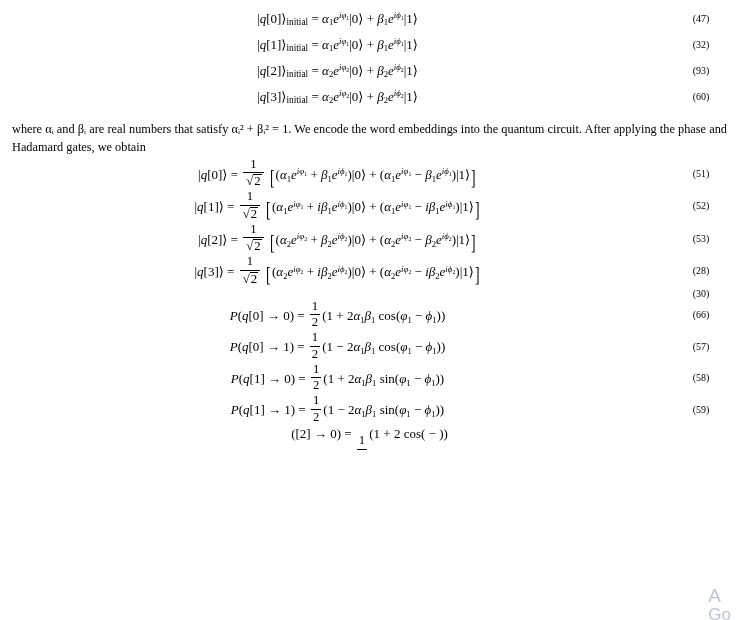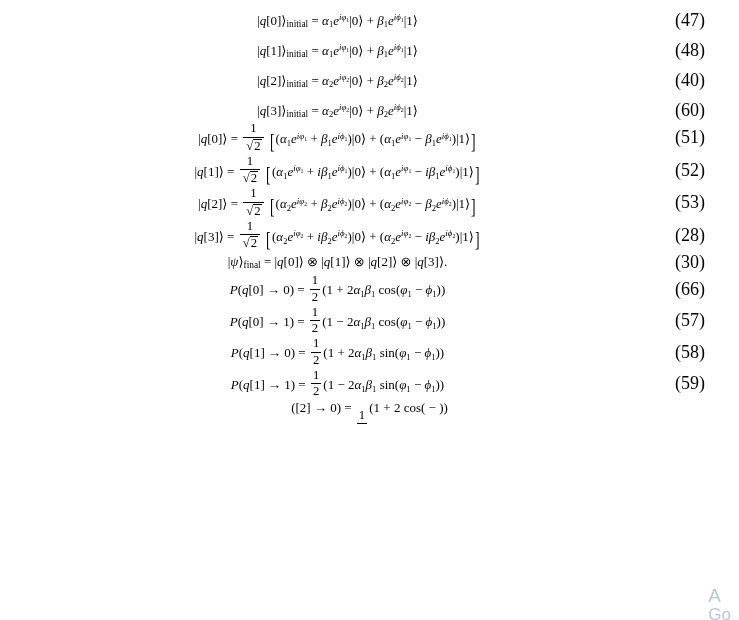--- a/index.html
+++ b/index.html
@@ -37,22 +37,22 @@
   .eqrow .spacer-r { flex: 1 1 auto; }
   .eqbody {
     flex: 0 0 auto;
     font-size: 13px;
     text-align: center;
     white-space: nowrap;
   }
   .eqnum {
     flex: 0 0 auto;
     width: 52px;
-    text-align: left;
-    font-size: 18px;
+    text-align: center;
+    font-size: 10px;
     padding-right: 12px;
   }
   
   .it { font-style: italic; }
   sub.s { font-size: 0.66em; font-style: normal; vertical-align: -0.28em; }
   sup.s { font-size: 0.68em; vertical-align: 0.52em; }
   .subscript-word {
     font-size: 0.72em;
     vertical-align: -0.25em;
   }
@@ -123,41 +123,42 @@
     <div class="spacer-r"></div>
     <div class="eqnum">(47)</div>
   </div>
 
   <div class="eqrow mt-eq">
     <div class="spacer-l"></div>
     <div class="eqbody">
       |<span class="it">q</span>[1]⟩<span class="subscript-word">initial</span> = <span class="it">α</span><sub class="s">1</sub><span class="it">e</span><sup class="s"><span class="it">iφ</span><sub class="s">1</sub></sup>|0⟩ + <span class="it">β</span><sub class="s">1</sub><span class="it">e</span><sup class="s"><span class="it">iϕ</span><sub class="s">1</sub></sup>|1⟩
     </div>
     <div class="spacer-r"></div>
-    <div class="eqnum">(48)</div>
+    <div class="eqnum">(32)</div>
   </div>
 
   <div class="eqrow mt-eq">
     <div class="spacer-l"></div>
     <div class="eqbody">
       |<span class="it">q</span>[2]⟩<span class="subscript-word">initial</span> = <span class="it">α</span><sub class="s">2</sub><span class="it">e</span><sup class="s"><span class="it">iφ</span><sub class="s">2</sub></sup>|0⟩ + <span class="it">β</span><sub class="s">2</sub><span class="it">e</span><sup class="s"><span class="it">iϕ</span><sub class="s">2</sub></sup>|1⟩
     </div>
     <div class="spacer-r"></div>
-    <div class="eqnum">(40)</div>
+    <div class="eqnum">(93)</div>
   </div>
 
   <div class="eqrow mt-eq">
     <div class="spacer-l"></div>
     <div class="eqbody">
       |<span class="it">q</span>[3]⟩<span class="subscript-word">initial</span> = <span class="it">α</span><sub class="s">2</sub><span class="it">e</span><sup class="s"><span class="it">iφ</span><sub class="s">2</sub></sup>|0⟩ + <span class="it">β</span><sub class="s">2</sub><span class="it">e</span><sup class="s"><span class="it">iϕ</span><sub class="s">2</sub></sup>|1⟩
     </div>
     <div class="spacer-r"></div>
     <div class="eqnum">(60)</div>
   </div>
 
+  <div class="para mt-para">where αᵢ and βᵢ are real numbers that satisfy αᵢ² + βᵢ² = 1. We encode the word embeddings into the quantum circuit. After applying the phase and Hadamard gates, we obtain</div>
 
   <div class="eqrow mt-eqL">
     <div class="spacer-l"></div>
     <div class="eqbody">
       |<span class="it">q</span>[0]⟩ =
       <span class="frac"><span class="num">1</span><span class="den"><span class="sqrt-wrap">√<span class="bar">2</span></span></span></span>
       <span class="bigbr">[</span>(<span class="it">α</span><sub class="s">1</sub><span class="it">e</span><sup class="s"><span class="it">iφ</span><sub class="s">1</sub></sup> + <span class="it">β</span><sub class="s">1</sub><span class="it">e</span><sup class="s"><span class="it">iϕ</span><sub class="s">1</sub></sup>)|0⟩ + (<span class="it">α</span><sub class="s">1</sub><span class="it">e</span><sup class="s"><span class="it">iφ</span><sub class="s">1</sub></sup> − <span class="it">β</span><sub class="s">1</sub><span class="it">e</span><sup class="s"><span class="it">iϕ</span><sub class="s">1</sub></sup>)|1⟩<span class="bigbr">]</span>
     </div>
     <div class="spacer-r"></div>
     <div class="eqnum">(51)</div>
@@ -192,23 +193,20 @@
       <span class="frac"><span class="num">1</span><span class="den"><span class="sqrt-wrap">√<span class="bar">2</span></span></span></span>
       <span class="bigbr">[</span>(<span class="it">α</span><sub class="s">2</sub><span class="it">e</span><sup class="s"><span class="it">iφ</span><sub class="s">2</sub></sup> + <span class="it">iβ</span><sub class="s">2</sub><span class="it">e</span><sup class="s"><span class="it">iϕ</span><sub class="s">2</sub></sup>)|0⟩ + (<span class="it">α</span><sub class="s">2</sub><span class="it">e</span><sup class="s"><span class="it">iφ</span><sub class="s">2</sub></sup> − <span class="it">iβ</span><sub class="s">2</sub><span class="it">e</span><sup class="s"><span class="it">iϕ</span><sub class="s">2</sub></sup>)|1⟩<span class="bigbr">]</span>
     </div>
     <div class="spacer-r"></div>
     <div class="eqnum">(28)</div>
   </div>
 
 
   <div class="eqrow mt-eqL">
     <div class="spacer-l"></div>
-    <div class="eqbody">
-      |<span class="it">ψ</span>⟩<span class="subscript-word">final</span> = |<span class="it">q</span>[0]⟩ ⊗ |<span class="it">q</span>[1]⟩ ⊗ |<span class="it">q</span>[2]⟩ ⊗ |<span class="it">q</span>[3]⟩.
-    </div>
     <div class="spacer-r"></div>
     <div class="eqnum">(30)</div>
   </div>
 
 
   <div class="eqrow mt-eqL">
     <div class="spacer-l"></div>
     <div class="eqbody">
       <span class="it">P</span>(<span class="it">q</span>[0] → 0) =
       <span class="frac"><span class="num">1</span><span class="den">2</span></span>(1 + 2<span class="it">α</span><sub class="s">1</sub><span class="it">β</span><sub class="s">1</sub> cos(<span class="it">φ</span><sub class="s">1</sub> − <span class="it">ϕ</span><sub class="s">1</sub>))

